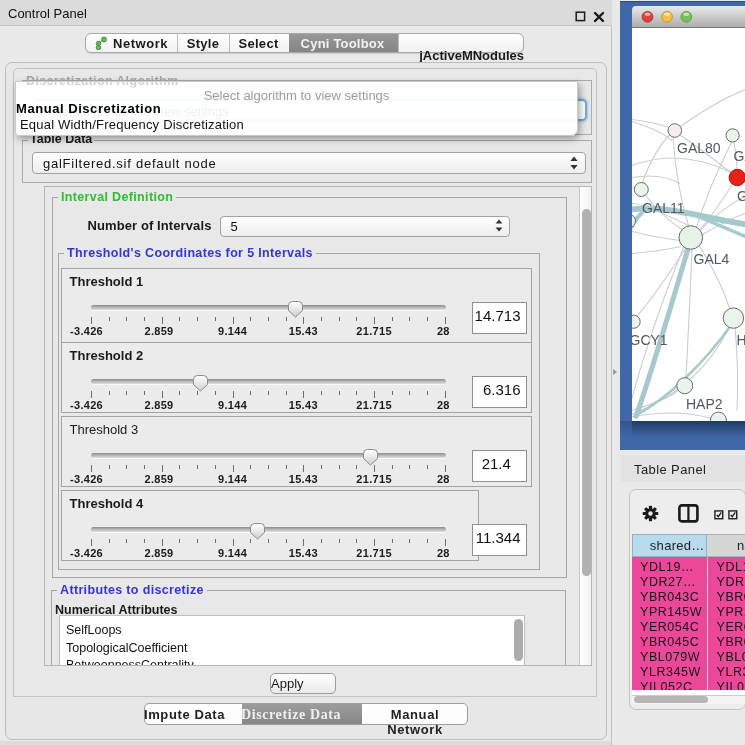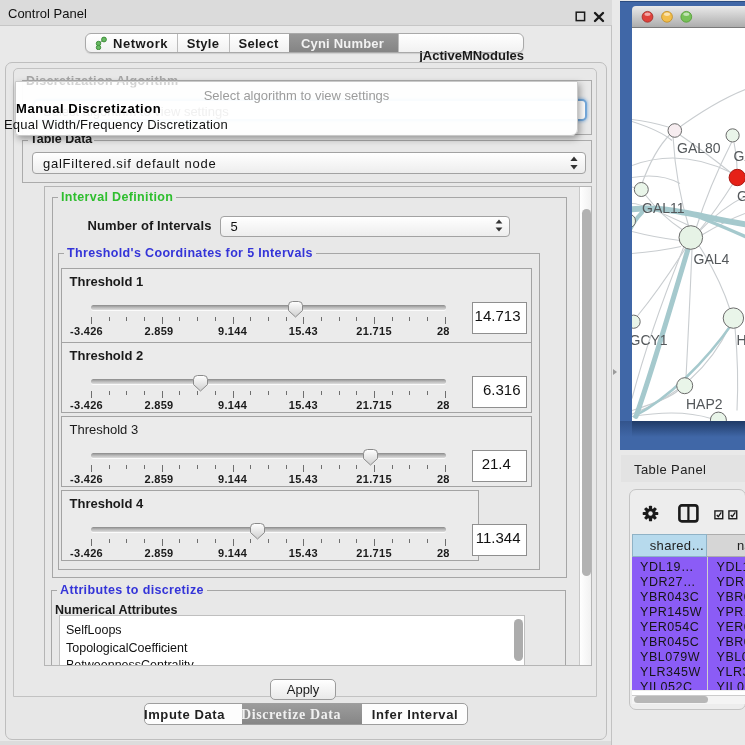--- a/index.html
+++ b/index.html
@@ -30,21 +30,21 @@
 </div>
 <svg class="abs" style="left:95px;top:36px;" width="13" height="14">
   <path d="M9,3.5 L3.5,7.5 L3.5,11" stroke="#8aa98a" stroke-width="1.2" fill="none"></path>
   <circle cx="9" cy="3.5" r="2.4" fill="#68b963" stroke="#3e8f3a"></circle>
   <circle cx="3.5" cy="7.5" r="2.2" fill="#68b963" stroke="#3e8f3a"></circle>
   <circle cx="3.5" cy="11.5" r="2.2" fill="#68b963" stroke="#3e8f3a"></circle>
 </svg>
 <div class="abs" style="left:113px;top:36px;font-size:13px;font-weight:600;color:#1a1a1a;letter-spacing:0.55px;">Network</div>
 <div class="abs" style="left:177px;top:36px;width:52px;text-align:center;font-size:13px;font-weight:600;color:#1a1a1a;letter-spacing:0.3px;">Style</div>
 <div class="abs" style="left:229px;top:36px;width:59px;text-align:center;font-size:13px;font-weight:600;color:#1a1a1a;letter-spacing:0.3px;">Select</div>
-<div class="abs" style="left:288px;top:36px;width:109px;text-align:center;font-size:13px;font-weight:600;color:#f2f2f2;letter-spacing:0.2px;">Cyni Number</div>
+<div class="abs" style="left:288px;top:36px;width:109px;text-align:center;font-size:13px;font-weight:600;color:#f2f2f2;letter-spacing:0.2px;">Cyni Toolbox</div>
 <div class="abs" style="left:397px;top:48px;width:127px;text-align:right;font-size:13px;font-weight:600;color:#1a1a1a;">jActiveMNodules</div>
 
 <div class="abs" style="left:5px;top:62px;width:602px;height:678px;background:#e7e7e7;border:1px solid #bebebe;border-radius:7px;"></div>
 
 <div class="abs" style="left:13px;top:68px;width:584px;height:629px;background:#e8e8e8;border:1px solid #c2c2c2;border-radius:5px 5px 0 0;"></div>
 
 <div class="abs" style="left:22px;top:80px;width:570px;height:55px;border:1px solid #ababab;"></div>
 <div class="abs" style="left:33px;top:99px;width:554px;height:22px;background:#fff;border:2px solid #74a8da;border-radius:5px;box-shadow:0 0 3px 1px rgba(100,160,220,0.55);"></div>
 
 <div class="abs" style="left:22px;top:140px;width:570px;height:43px;border:1px solid #ababab;"></div>
@@ -55,21 +55,21 @@
     <path d="M5,0.5 L8.6,5 L1.4,5 Z" fill="#333"></path>
     <path d="M5,13.5 L8.6,9 L1.4,9 Z" fill="#333"></path>
   </svg>
 
 <div class="abs" style="left:15px;top:81px;width:563px;height:55px;background:rgba(255,255,255,0.96);border:1px solid #c9c9c9;border-radius:0 0 7px 4px;box-shadow:2px 3px 7px rgba(0,0,0,0.35);"></div>
 <div class="abs" style="left:26px;top:73.5px;font-size:12.5px;font-weight:bold;letter-spacing:0.35px;color:#a2a2a2;clip-path:inset(0 0 7.5px 0);">Discretization Algorithm</div>
 <div class="abs" style="left:26px;top:73.5px;font-size:12.5px;font-weight:bold;letter-spacing:0.35px;color:#d2d2d2;clip-path:inset(7.5px 0 0 0);">Discretization Algorithm</div>
 <div class="abs" style="left:43px;top:104px;font-size:13px;color:#f0f0f0;">Select algorithm to view settings</div>
 <div class="abs" style="left:15px;top:88px;width:563px;text-align:center;font-size:13px;color:#9c9c9c;">Select algorithm to view settings</div>
 <div class="abs" style="left:16px;top:101px;font-size:13px;font-weight:bold;color:#000;letter-spacing:0.55px;">Manual Discretization</div>
-<div class="abs" style="left:4px;top:117px;font-size:13px;color:#111;letter-spacing:0.2px;">Equal Width/Frequency Discretization</div>
+<div class="abs" style="left:20px;top:117px;font-size:13px;color:#111;letter-spacing:0.2px;">Equal Width/Frequency Discretization</div>
 
 <div class="abs" style="left:44px;top:186px;width:548px;height:480px;border:1px solid #b5b5b5;background:#e8e8e8;overflow:hidden;">
   <div class="abs" style="left:534px;top:0;width:13px;height:480px;background:linear-gradient(90deg,#ffffff,#f0f0f0);border-left:1px solid #c8c8c8;"></div>
   <div class="abs" style="left:536.5px;top:22px;width:9px;height:367px;background:#b2b2b2;border-radius:4.5px;"></div>
 
   <div class="abs" style="left:7px;top:10px;width:515px;height:381px;border:1px solid #a6a6a6;"></div>
   <div class="fslabel" style="left:13px;top:4px;font-size:12.5px;color:#2ebe2e;">Interval Definition</div>
   <div class="abs" style="left:42.5px;top:31px;font-size:13px;font-weight:bold;color:#1a1a1a;letter-spacing:0.1px;">Number of Intervals</div>
   <div class="abs" style="left:174.5px;top:29px;width:290.5px;height:21px;background:linear-gradient(#ffffff,#ededed);border:1px solid #a2a2a2;border-radius:4px;"></div>
   <div class="abs" style="left:185.5px;top:32px;font-size:13px;color:#111;">5</div>
@@ -175,28 +175,28 @@
 </div>
 
   <div class="abs" style="left:5.5px;top:403px;width:515px;height:120px;border:1px solid #a6a6a6;"></div>
   <div class="fslabel" style="left:12px;top:397px;font-size:12.5px;color:#3434d8;">Attributes to discretize</div>
   <div class="abs" style="left:10px;top:416px;font-size:12.5px;font-weight:bold;color:#1a1a1a;">Numerical Attributes</div>
   <div class="abs" style="left:14px;top:428px;width:466px;height:60px;background:#fff;border:1px solid #bfbfbf;"></div>
   <div class="abs" style="left:21px;top:435px;font-size:12.5px;color:#111;line-height:17.5px;">SelfLoops<br>TopologicalCoefficient<br>BetweennessCentrality</div>
   <div class="abs" style="left:469px;top:432px;width:9px;height:42px;background:#acacac;border-radius:4.5px;"></div>
 </div>
 
-<div class="abs" style="left:270px;top:672.5px;width:66px;height:21px;background:linear-gradient(#ffffff,#e9e9e9);border:1px solid #9b9b9b;border-radius:5px;text-align:center;font-size:13px;color:#1a1a1a;line-height:19px;margin-top:6px;">Apply</div>
+<div class="abs" style="left:270px;top:672.5px;width:66px;height:21px;background:linear-gradient(#ffffff,#e9e9e9);border:1px solid #9b9b9b;border-radius:5px;font-size:13px;color:#1a1a1a;line-height:19px;">Apply</div>
 
 <div class="abs" style="left:144px;top:703px;width:324px;height:21.5px;background:#fdfdfd;border:1px solid #9e9e9e;border-radius:5px;overflow:hidden;">
   <div class="abs" style="left:97px;top:0;width:120px;height:22px;background:linear-gradient(#9c9c9c,#848484);"></div>
 </div>
 <div class="abs" style="left:144px;top:707px;width:98px;text-align:left;font-size:13px;font-weight:600;color:#222;letter-spacing:0.6px;">Impute Data</div>
 <div class="abs" style="left:241px;top:707px;width:121px;font-size:14px;font-weight:600;color:#f0f0f0;letter-spacing:0.6px;font-family:Liberation Serif, serif;">Discretize Data</div>
-<div class="abs" style="left:362px;top:707px;width:106px;text-align:center;font-size:13px;font-weight:600;color:#222;letter-spacing:0.6px;">Infer Interval</div>
+<div class="abs" style="left:362px;top:707px;width:106px;text-align:center;font-size:13px;font-weight:600;color:#222;letter-spacing:0.6px;">Manual Network</div>
 
 <div class="abs" style="left:0;top:741px;width:612px;height:4px;background:#dcdcdc;"></div>
 
 <div class="abs" style="left:611px;top:26px;width:1px;height:719px;background:#c2c2c2;"></div>
 
 <svg class="abs" style="left:612px;top:368px;" width="6" height="8">
     <path d="M1,1 L5,4 L1,7 Z" fill="#9a9a9a"></path>
   </svg>
 
 <div class="abs" style="left:620px;top:1px;width:125px;height:449px;background:#4067a7;border-top:1px solid #2c4c80;"></div>
@@ -304,21 +304,21 @@
 
 <svg class="abs" style="left:714px;top:509.5px;" width="10" height="10" viewBox="0 0 11 11">
     <rect x="1" y="1" width="8.6" height="8.6" fill="none" stroke="#1a1a1a" stroke-width="1.5"></rect>
     <path d="M3,5.5 L4.7,7.4 L8,2.6" fill="none" stroke="#1a1a1a" stroke-width="1.4"></path>
   </svg>
 <svg class="abs" style="left:728px;top:509.5px;" width="10" height="10" viewBox="0 0 11 11">
     <rect x="1" y="1" width="8.6" height="8.6" fill="none" stroke="#1a1a1a" stroke-width="1.5"></rect>
     <path d="M3,5.5 L4.7,7.4 L8,2.6" fill="none" stroke="#1a1a1a" stroke-width="1.4"></path>
   </svg>
 
-<div class="abs" style="left:632px;top:533.5px;width:113px;height:156px;background:#8b5cf6;overflow:hidden;">
+<div class="abs" style="left:632px;top:533.5px;width:113px;height:156px;background:#ec4899;overflow:hidden;">
   <div class="abs" style="left:0;top:0;width:74.5px;height:23px;background:#b7daed;border:1px solid #8fb2c6;"></div>
   <div class="abs" style="left:74.5px;top:0;width:39px;height:23px;background:#d6d6d6;border:1px solid #adadad;border-left:none;"></div>
   <div class="abs" style="left:8px;top:4px;width:74.5px;text-align:center;font-size:13px;color:#222;letter-spacing:0.3px;">shared…</div>
   <div class="abs" style="left:105px;top:4px;font-size:13px;color:#222;">na</div>
   <div class="abs" style="left:74.5px;top:23px;width:1px;height:140px;background:#cfcfcf;"></div>
   <div class="abs" style="left:8px;top:26px;font-size:12.5px;color:#151515;line-height:15.1px;letter-spacing:0.55px;">YDL19…<br>YDR27…<br>YBR043C<br>YPR145W<br>YER054C<br>YBR045C<br>YBL079W<br>YLR345W<br>YIL052C</div>
   <div class="abs" style="left:84.5px;top:26px;font-size:12.5px;color:#151515;line-height:15.1px;letter-spacing:0.55px;">YDL1<br>YDR2<br>YBR0<br>YPR1<br>YER0<br>YBR0<br>YBL0<br>YLR3<br>YIL0</div>
 </div>
 
 <div class="abs" style="left:632px;top:691px;width:113px;height:3.5px;background:#fff;"></div>

